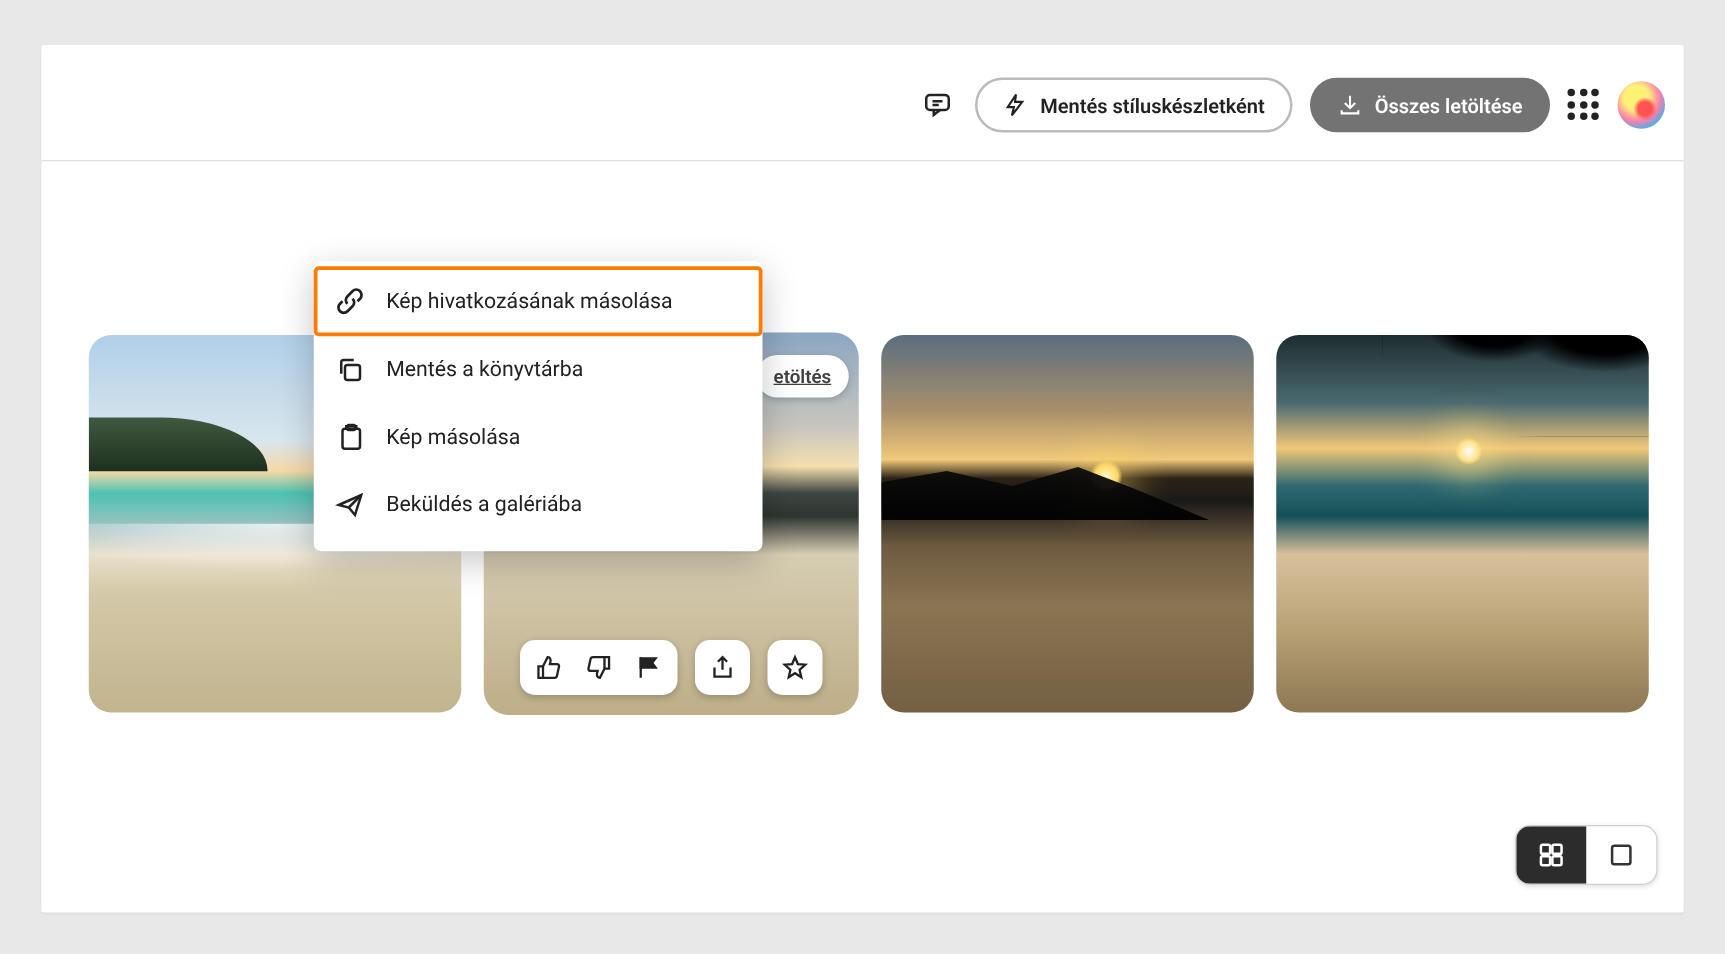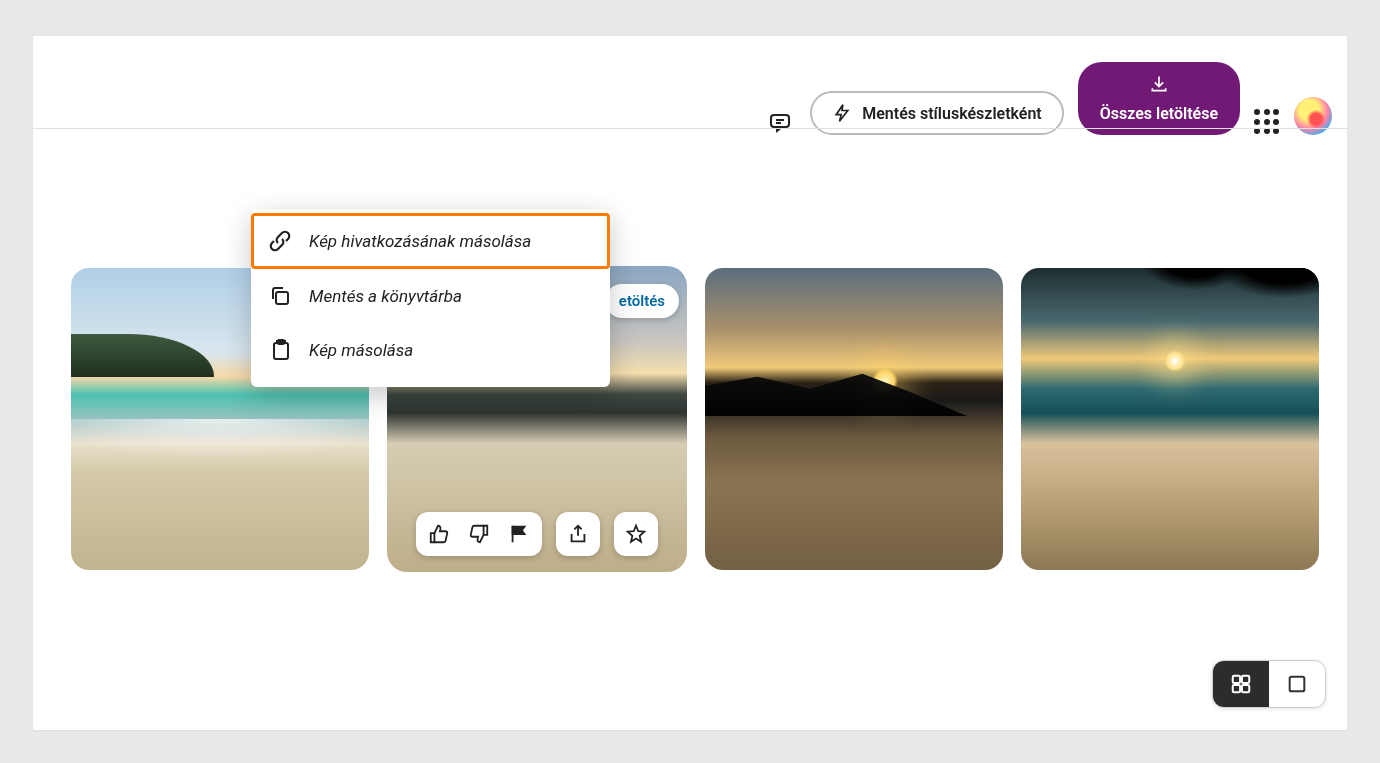--- a/index.html
+++ b/index.html
@@ -19,21 +19,21 @@
       bottom: 33px;
       background: #ffffff;
       border-radius: 2px;
       box-shadow: 0 1px 2px rgba(0,0,0,0.05);
     }
     .toolbar {
       position: absolute;
       top: 62px;
       right: 48px;
       display: flex;
-      align-items: flex-end;
+      align-items: center;
       gap: 14px;
     }
     .feedback-icon {
       width: 24px;
       height: 24px;
       display: flex;
       align-items: center;
       justify-content: center;
       cursor: pointer;
       margin-right: 4px;
@@ -48,23 +48,22 @@
       font-weight: 600;
       cursor: pointer;
       border: 2px solid transparent;
     }
     .btn-outline {
       background: #fff;
       color: #222;
       border: 2px solid #bbb;
     }
     .btn-dark {
-      background: #701a75;
+      background: #737373;
       color: #fff;
-      flex-direction: column;
     }
     .grid-menu-icon {
       width: 26px;
       height: 26px;
       display: grid;
       grid-template-columns: repeat(3, 1fr);
       grid-template-rows: repeat(3, 1fr);
       gap: 3px;
       cursor: pointer;
     }
@@ -176,26 +175,27 @@
       left: 48%; top: 27%;
       width: 22px; height: 22px; border-radius: 50%;
       background: radial-gradient(circle, #fff 0%, #ffe28a 50%, transparent 80%);
       box-shadow: 0 0 26px 10px rgba(255, 226, 138, 0.55);
     }
     .download-pill {
       position: absolute;
       top: 18px;
       right: 8px;
       background: #fff;
-      color: #0369a1;
+      color: #404040;
       padding: 8px 14px;
       border-radius: 20px;
       font-size: 15px;
       font-weight: 600;
       box-shadow: 0 2px 6px rgba(0,0,0,0.2);
+      text-decoration: underline;
     }
     .thumb-actions {
       position: absolute;
       bottom: 16px;
       left: 0; right: 0;
       display: flex;
       justify-content: center;
       gap: 14px;
     }
     .action-cluster {
@@ -220,21 +220,20 @@
     .context-menu {
       position: absolute;
       left: 251px;
       top: 209px;
       width: 359px;
       background: #fff;
       border-radius: 6px;
       box-shadow: 0 8px 28px rgba(0,0,0,0.22);
       padding: 4px 0 10px 0;
       z-index: 50;
-      font-style: italic;
     }
     .menu-item {
       display: flex;
       align-items: center;
       gap: 16px;
       padding: 14px 16px;
       font-size: 17px;
       color: #222;
       cursor: pointer;
     }
@@ -395,20 +394,29 @@
   <div class="menu-item">
     <span class="menu-icon">
       <svg class="icon-svg" width="24" height="24" viewBox="0 0 24 24" fill="none" stroke="#222" stroke-width="2">
         <rect x="6" y="5" width="14" height="16" rx="2"></rect>
         <path d="M9 5 L9 3 L17 3 L17 5"></path>
         <rect x="10" y="2" width="6" height="4" rx="1"></rect>
       </svg>
     </span>
     <span>Kép másolása</span>
   </div>
+  <div class="menu-item">
+    <span class="menu-icon">
+      <svg class="icon-svg" width="24" height="24" viewBox="0 0 24 24" fill="none" stroke="#222" stroke-width="2">
+        <path d="M3 12 L21 4 L16 20 L11 14 L3 12 Z"></path>
+        <path d="M21 4 L11 14"></path>
+      </svg>
+    </span>
+    <span>Beküldés a galériába</span>
+  </div>
 </div>
 
 <div class="view-toggle">
   <div class="view-toggle-btn active">
     <svg class="icon-svg" width="22" height="22" viewBox="0 0 24 24" fill="none" stroke="#fff" stroke-width="2.2">
       <rect x="3" y="3" width="8" height="8" rx="1.5"></rect>
       <rect x="13" y="3" width="8" height="8" rx="1.5"></rect>
       <rect x="3" y="13" width="8" height="8" rx="1.5"></rect>
       <rect x="13" y="13" width="8" height="8" rx="1.5"></rect>
     </svg>

